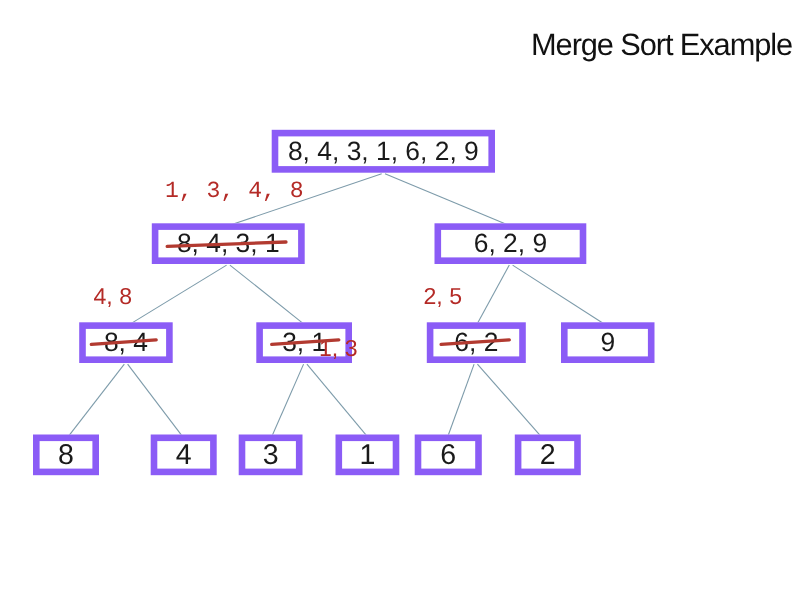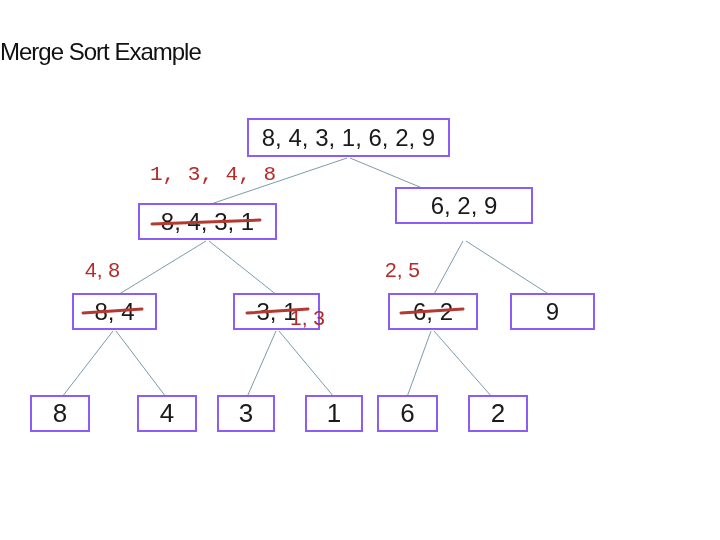--- a/index.html
+++ b/index.html
@@ -12,42 +12,42 @@
     width: 720px;
     height: 540px;
     background: #ffffff;
     font-family: "Liberation Sans", sans-serif;
     overflow: hidden;
   }
   #slide-title {
     position: absolute;
     left: 0;
     right: 0;
-    top: 38px;
-    text-align: left;
-    font-size: 24px;
+    top: 25px;
+    text-align: right;
+    font-size: 28px;
     color: #111111;
     letter-spacing: -1px;
     white-space: nowrap;
   }
   svg.overlay {
     position: absolute;
     left: 0;
     top: 0;
     width: 720px;
     height: 540px;
     pointer-events: none;
   }
   #edges-layer { z-index: 1; }
   #strikes-layer { z-index: 3; }
   .node-box {
     position: absolute;
     z-index: 2;
     box-sizing: border-box;
-    border: 2px solid #8b5cf6;
+    border: 6px solid #8b5cf6;
     background: #ffffff;
     display: flex;
     align-items: center;
     justify-content: center;
     font-size: 24px;
     color: #1a1a1a;
     white-space: nowrap;
   }
   .leaf-box {
     font-size: 26px;
@@ -56,21 +56,21 @@
     position: absolute;
     z-index: 2;
     font-size: 21px;
     line-height: 22px;
     color: #b42a26;
     white-space: nowrap;
   }
   
   #box-root   { left: 247px; top: 118px; width: 203px; height: 39px; }
   #box-l2a    { left: 138px; top: 203px; width: 139px; height: 37px; }
-  #box-l2b    { left: 395px; top: 187px; width: 138px; height: 37px; }
+  #box-l2b    { left: 395px; top: 203px; width: 138px; height: 37px; }
   #box-l3a    { left:  72px; top: 293px; width:  85px; height: 37px; }
   #box-l3b    { left: 233px; top: 293px; width:  87px; height: 37px; }
   #box-l3c    { left: 388px; top: 293px; width:  90px; height: 37px; }
   #box-l3d    { left: 510px; top: 293px; width:  85px; height: 37px; }
   #leaf-0 { left:  30px; top: 395px; width: 60px; height: 37px; }
   #leaf-1 { left: 137px; top: 395px; width: 60px; height: 37px; }
   #leaf-2 { left: 217px; top: 395px; width: 58px; height: 37px; }
   #leaf-3 { left: 305px; top: 395px; width: 58px; height: 37px; }
   #leaf-4 { left: 377px; top: 395px; width: 61px; height: 37px; }
   #leaf-5 { left: 468px; top: 395px; width: 60px; height: 37px; }

